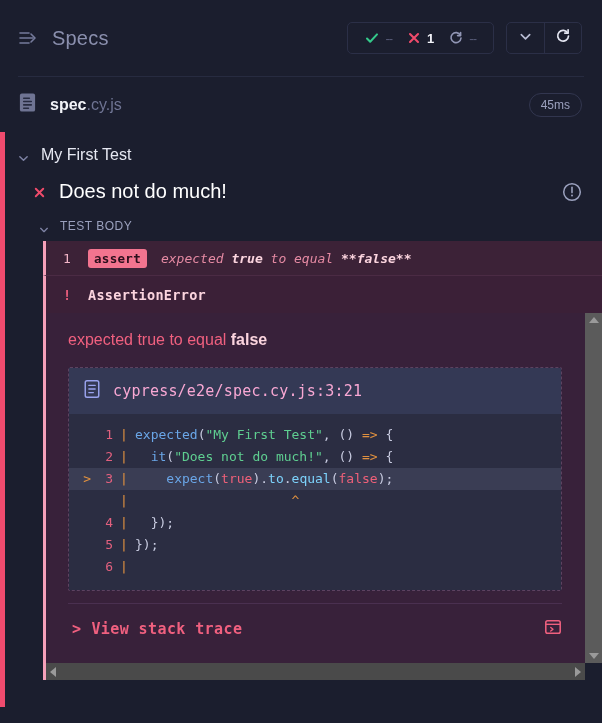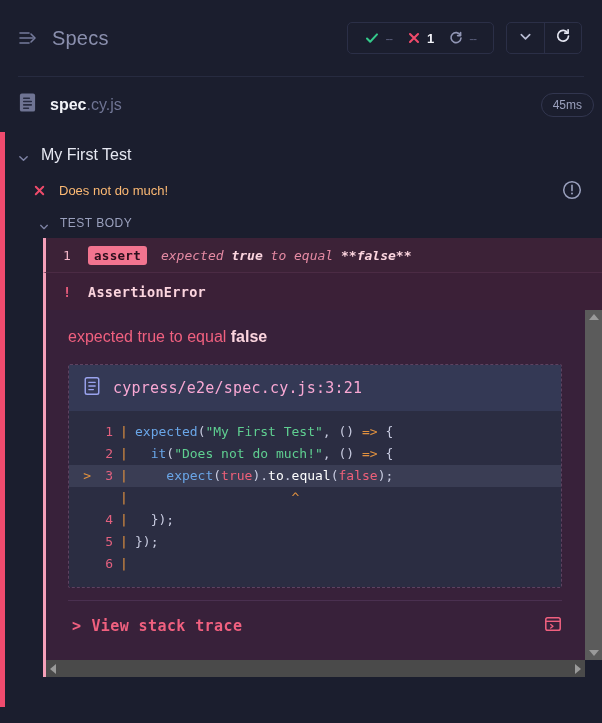--- a/index.html
+++ b/index.html
@@ -59,21 +59,21 @@
   .btn-group > div + div { border-left: 1px solid #2b2f47; }
 
   .divider {
     height: 1px; background: #272b40;
     margin: 0 18px;
   }
 
   
   .spec-row {
     height: 55px; display: flex; align-items: center;
-    padding: 0 8px 0 18px;
+    padding: 0 20px 0 18px;
     justify-content: center;
   }
   .spec-name { font-size: 16px; margin-left: 13px; }
   .spec-name b { color: #f2f3f8; font-weight: bold; }
   .spec-name span { color: #6f7493; }
   .duration {
     margin-left: auto;
     border: 1px solid #32364f;
     border-radius: 12px;
     padding: 4px 11px;
@@ -91,21 +91,21 @@
     display: flex; align-items: center;
     padding: 14px 0 10px 13px;
   }
   .suite-title { font-size: 16px; color: #e6e8f2; margin-left: 12px; }
   .chevron { width: 11px; height: 11px; display: block; flex: none; }
 
   .test-row {
     display: flex; align-items: center;
     padding: 6px 20px 6px 28px;
   }
-  .test-title { font-size: 13px; color: #fdba74; margin-left: 12px; }
+  .test-title { font-size: 20px; color: #ffffff; margin-left: 12px; }
   .alert-icon { margin-left: auto; width: 20px; height: 20px; display: block; }
 
   .testbody-row {
     display: flex; align-items: center;
     padding: 10px 0 8px 34px;
   }
   .testbody-label {
     font-size: 12px; color: #9aa0bd; margin-left: 10px;
     letter-spacing: .5px;
   }
@@ -191,21 +191,21 @@
   .cline { display: flex; white-space: pre; }
   .cline.hl { background: #3a3d54; }
   .cmark { width: 22px; text-align: right; color: #e0913f; }
   .cno { width: 22px; text-align: right; color: #e2607e; }
   .cbar { width: 22px; text-align: center; color: #e0913f; }
   .tok-fn { color: #6aa6e8; }
   .tok-str { color: #5fcf91; }
   .tok-punc { color: #c8cbe0; }
   .tok-arrow { color: #e0913f; }
   .tok-kw { color: #ef6079; }
-  .tok-prop { color: #ffffff; }
+  .tok-prop { color: #7dd3fc; }
   .caret { color: #e0913f; }
 
   .err-footer {
     display: flex; align-items: center;
     border-top: 1px solid #4a3050;
     margin-right: 18px;
     margin-top: 12px;
     padding: 14px 0 14px 4px;
   }
   .stack-link {

